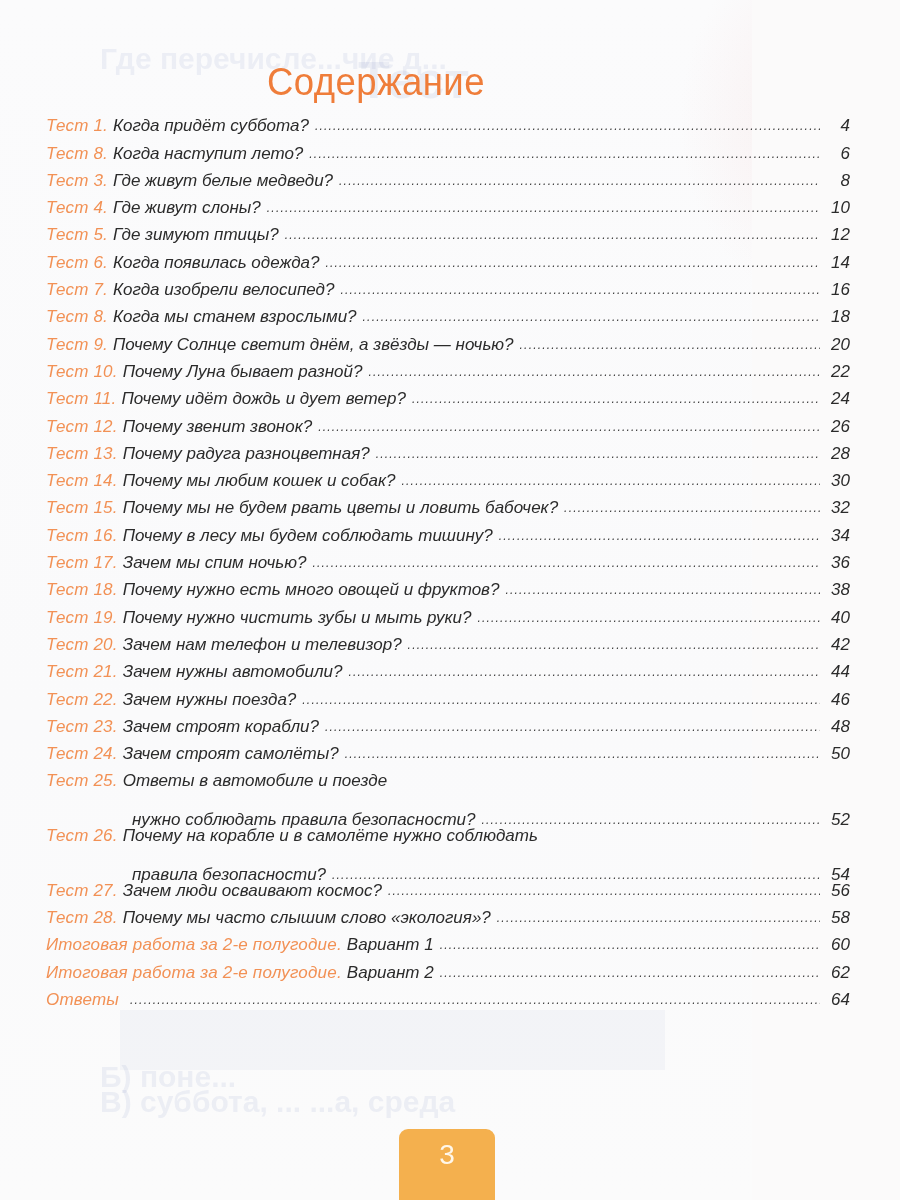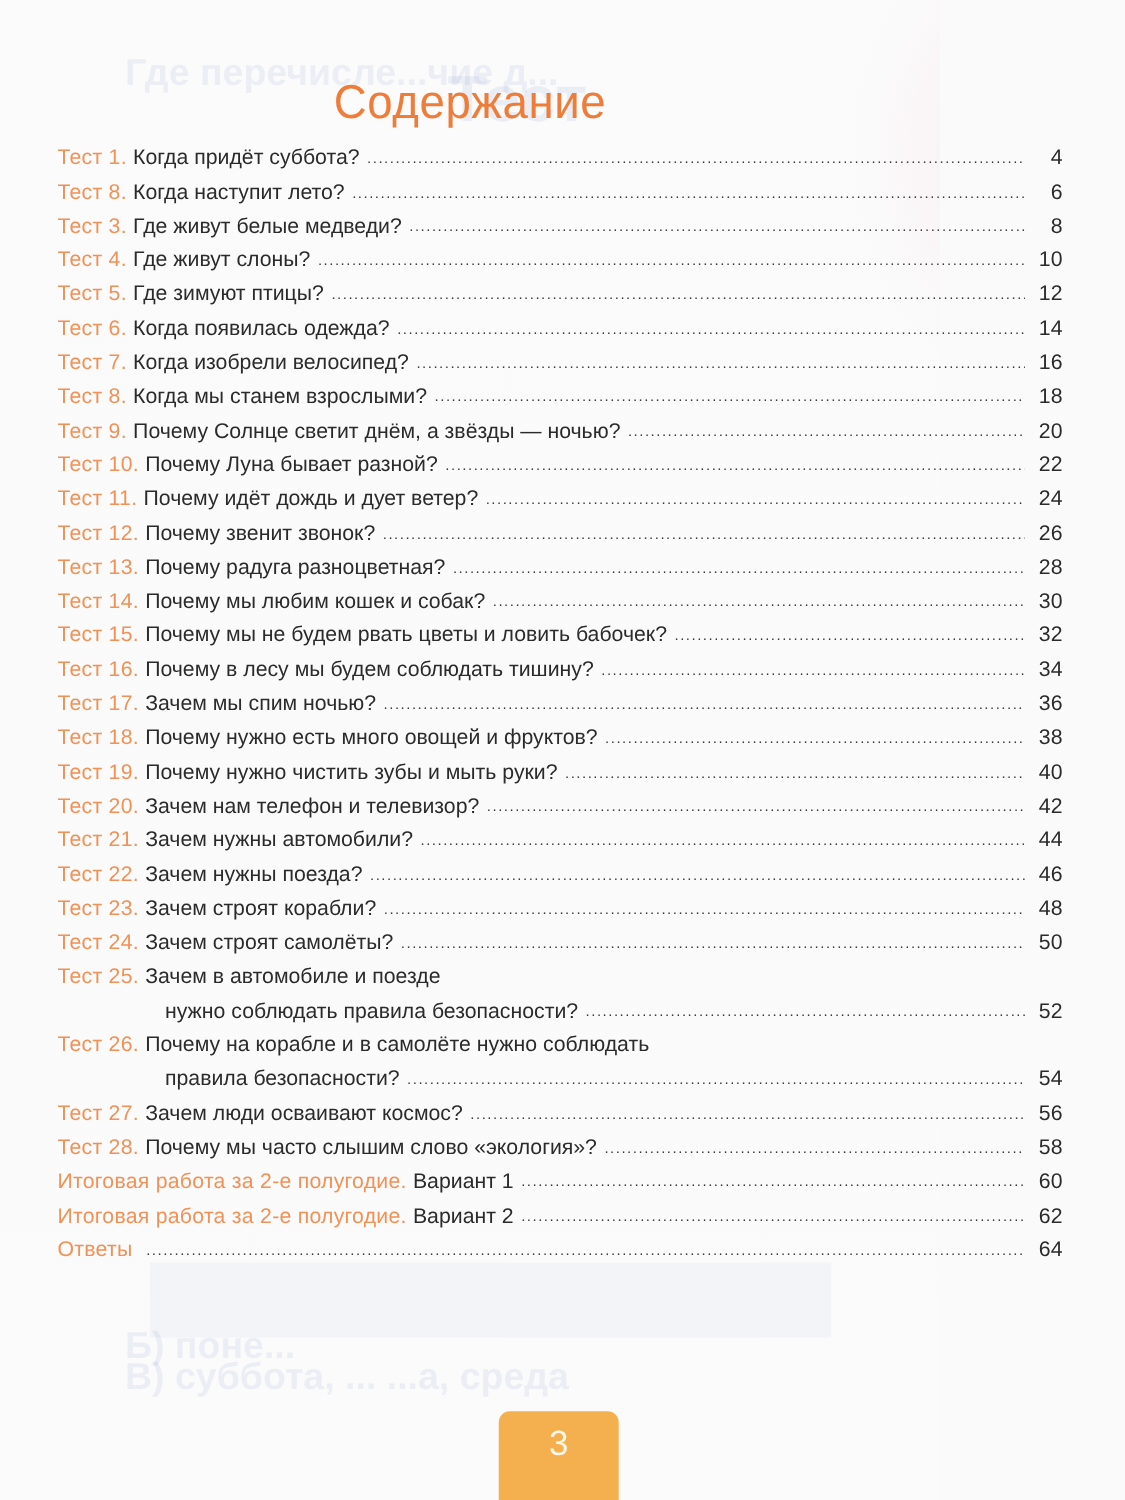--- a/index.html
+++ b/index.html
@@ -62,25 +62,27 @@
       width: 804px;
     }
     .row {
       display: flex;
       align-items: flex-end;
       height: 27.3px;
       font-size: 17px;
       line-height: 27px;
       color: #2d2d2d;
       position: relative;
+      font-style: italic;
     }
     .row.two-line {
       height: 54.6px;
       align-items: stretch;
       flex-direction: column;
+      gap: 12px;
     }
     .row .label {
       color: #f29155;
       white-space: nowrap;
       flex: 0 0 auto;
       letter-spacing: 0.2px;
     }
     .row .title-text {
       white-space: nowrap;
       flex: 0 0 auto;
@@ -286,21 +288,21 @@
       </div>
       <div class="row">
         <span class="label">Тест 24.</span>
         <span class="title-text">Зачем строят самолёты?</span>
         <span class="dots">........................................................................................................................................................................................................</span>
         <span class="page-num">50</span>
       </div>
       <div class="row two-line">
         <div class="line1">
           <span class="label">Тест 25.</span>
-          <span class="title-text">Зачем в автомобиле и поезде</span>
+          <span class="title-text">Ответы в автомобиле и поезде</span>
         </div>
         <div class="line2" style="display:flex;">
           <span class="title-text">нужно соблюдать правила безопасности?</span>
           <span class="dots">........................................................................................................................................................................................................</span>
           <span class="page-num">52</span>
         </div>
       </div>
       <div class="row two-line">
         <div class="line1">
           <span class="label">Тест 26.</span>

